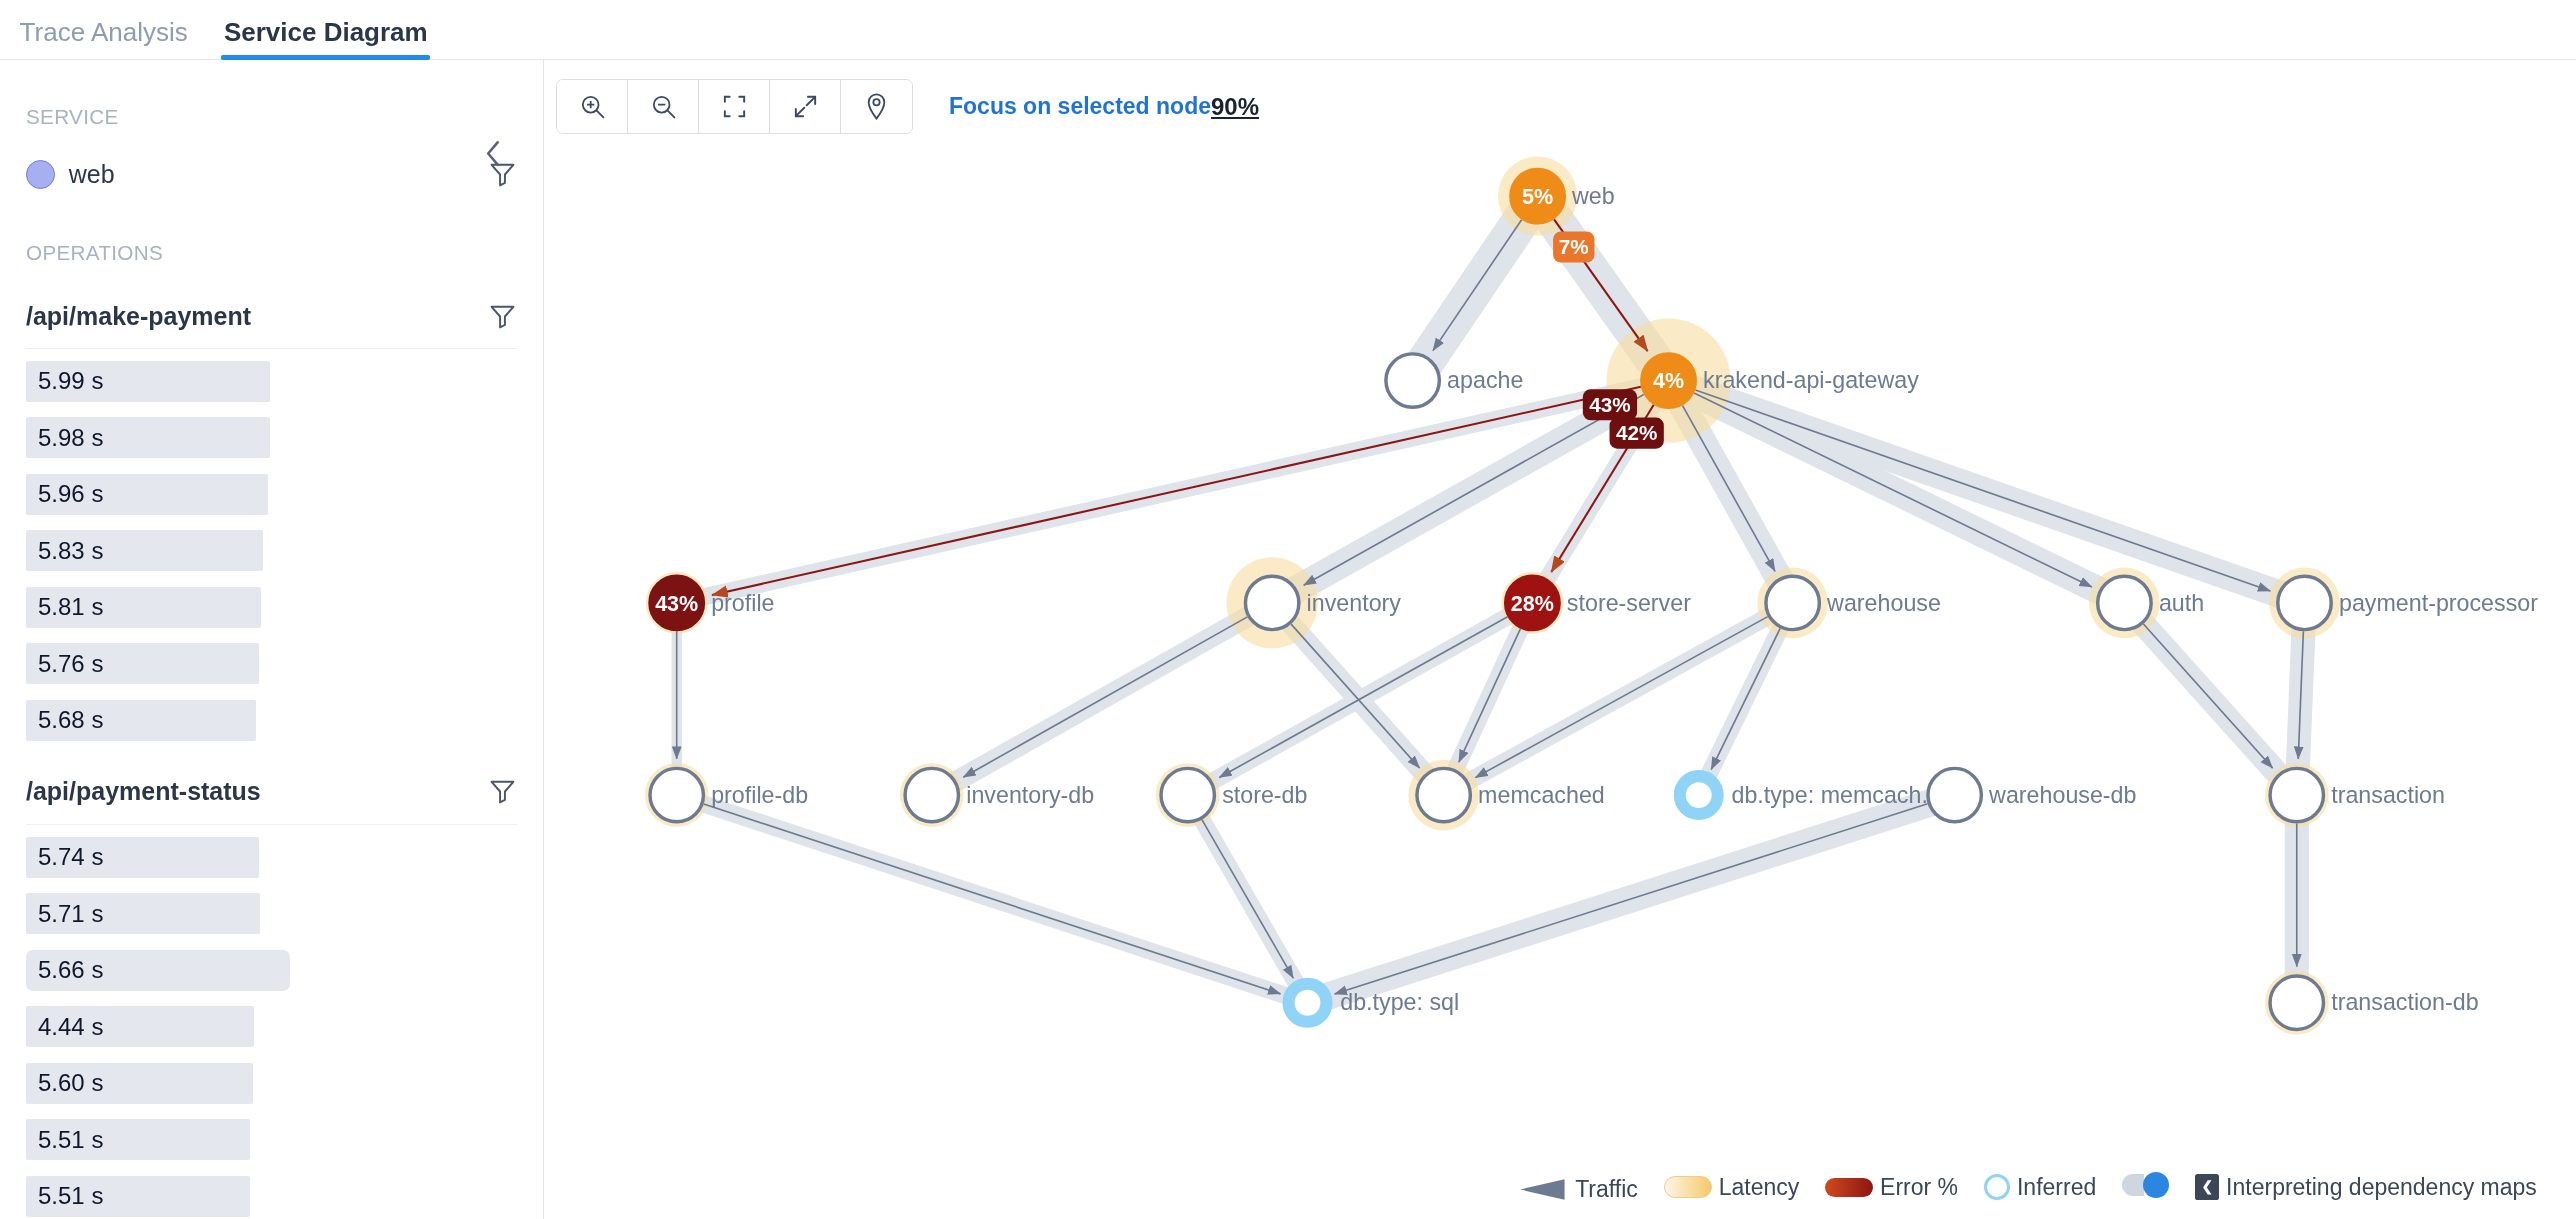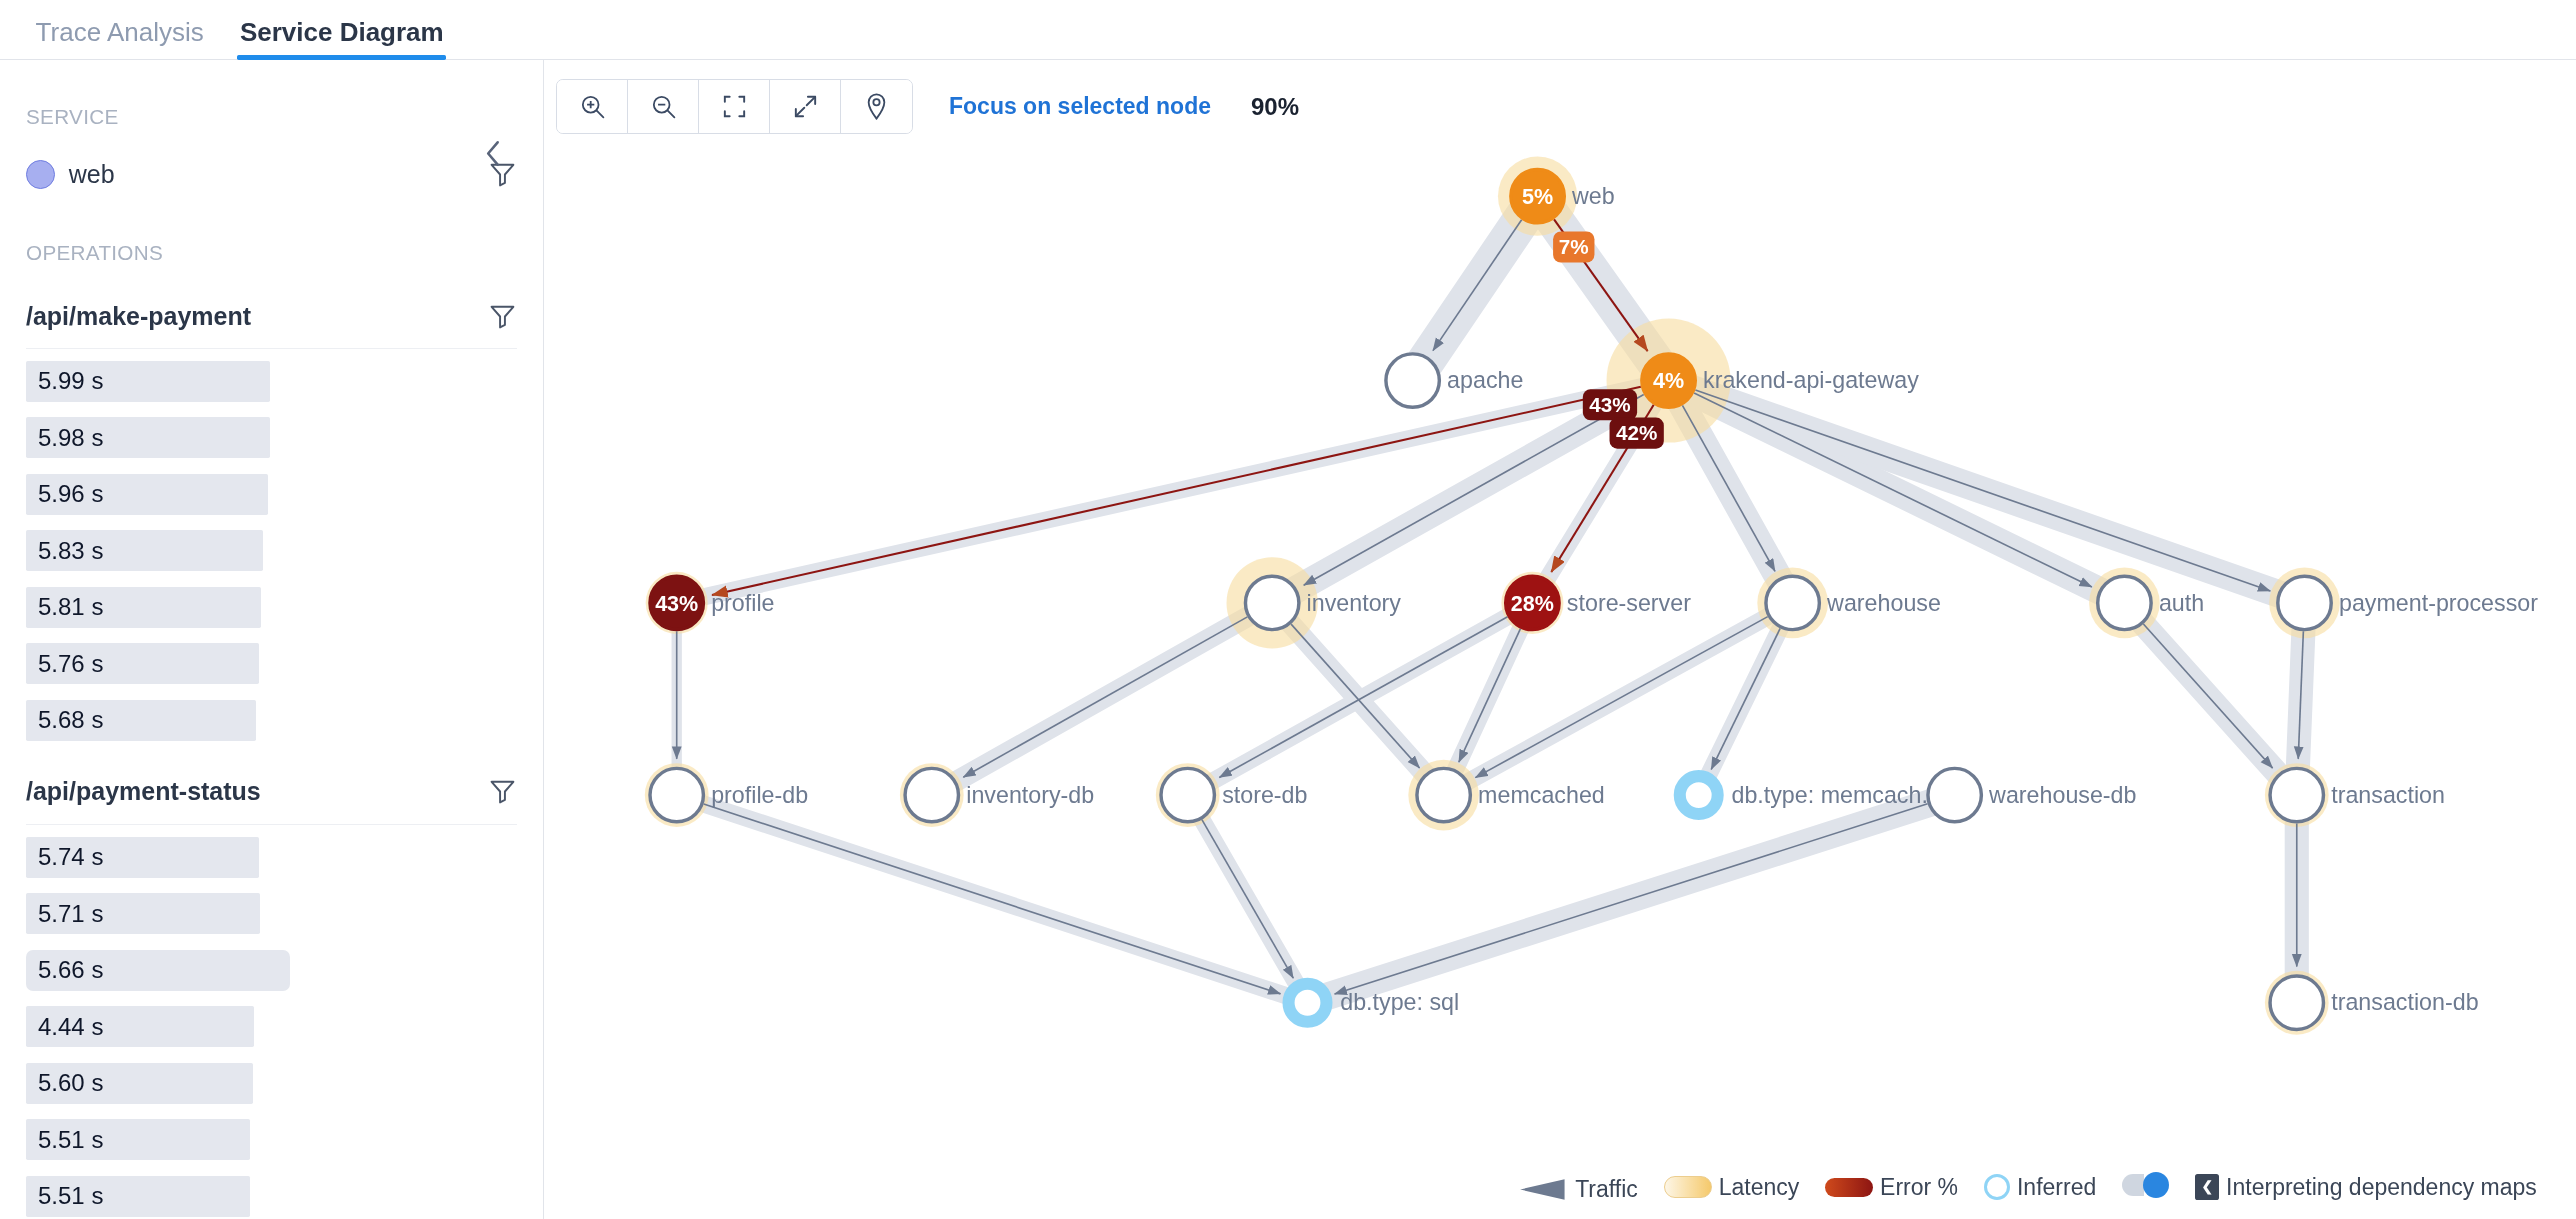--- a/index.html
+++ b/index.html
@@ -8,21 +8,21 @@
     font-family: "Liberation Sans", sans-serif;
     background: #ffffff;
     overflow: hidden;
   }
   #app { position: relative; width: 2576px; height: 1220px; display: flex; flex-direction: column; }
 
   
   .tabbar {
     height: 60px; flex: 0 0 60px;
     display: flex; align-items: flex-end;
-    padding-left: 33px; gap: 31px;
+    padding-left: 17px; gap: 31px;
     background: #fff;
     border-bottom: 0.9px solid #e1e4ea;
   }
   .tab {
     position: relative;
     font-size: 26px; line-height: 1;
     padding: 0 2.6px 13.8px 2.6px;
     color: #8e9bb0; cursor: pointer;
     white-space: nowrap;
   }
@@ -83,21 +83,21 @@
   .pane { flex: 1 1 auto; position: relative; background: #fff; min-width: 0; }
 
   .toolbar { position: absolute; top: 19px; left: 12px; display: flex; align-items: center; gap: 0; z-index: 20; }
   .btn-group { display: flex; border: 0.9px solid #d8dde6; border-radius: 6.9px; overflow: hidden; background: #fff; }
   .tbtn {
     width: 71px; height: 53px; display: flex; align-items: center; justify-content: center;
     border-right: 0.9px solid #d8dde6; cursor: pointer; color: #3b4a63; background: #fff;
   }
   .tbtn:last-child { border-right: none; }
   .focus-link { margin-left: 36px; font-size: 23px; color: #1f73d6; font-weight: 700; cursor: pointer; white-space: nowrap; }
-  .zoom-pct { margin-left: 40px; font-size: 24px; font-weight: 700; color: #1a2230; }
+  .zoom-pct { font-size: 24px; font-weight: 700; color: #1a2230; text-decoration: underline; }
 
   .canvas { position: absolute; inset: 0; }
 
   
   .legend {
     position: absolute; right: 34px; bottom: 12px;
     display: flex; align-items: flex-start; gap: 26px; z-index: 20;
     background: rgba(255,255,255,.94); padding: 3.4px 5.2px; border-radius: 3.4px;
   }
   .lg-item { display: flex; align-items: center; gap: 6.9px; }

